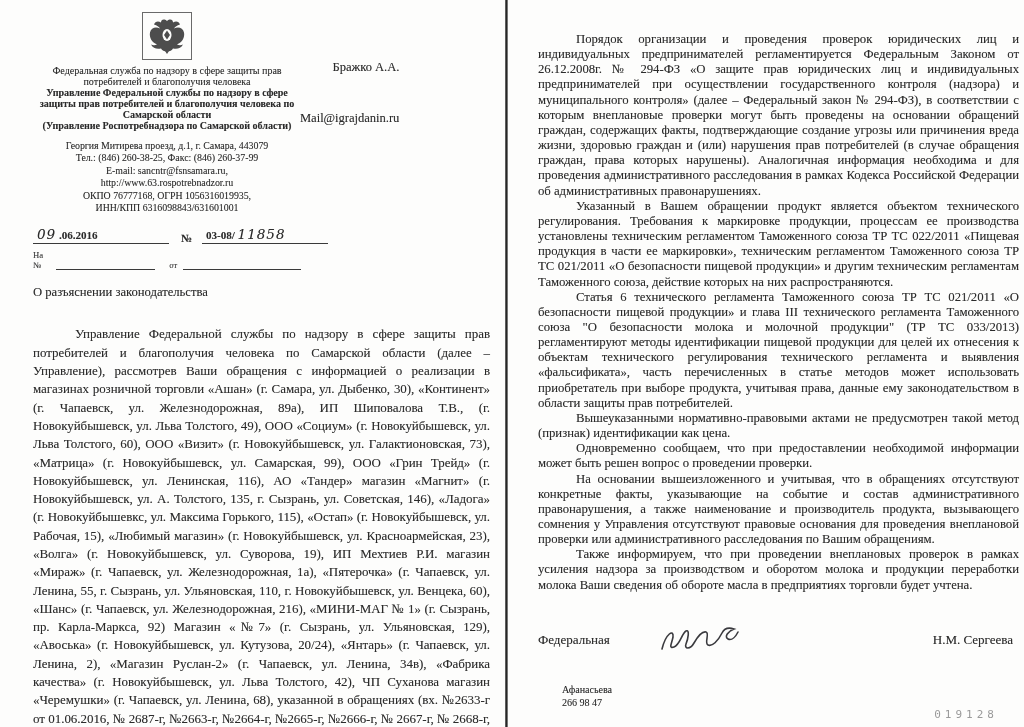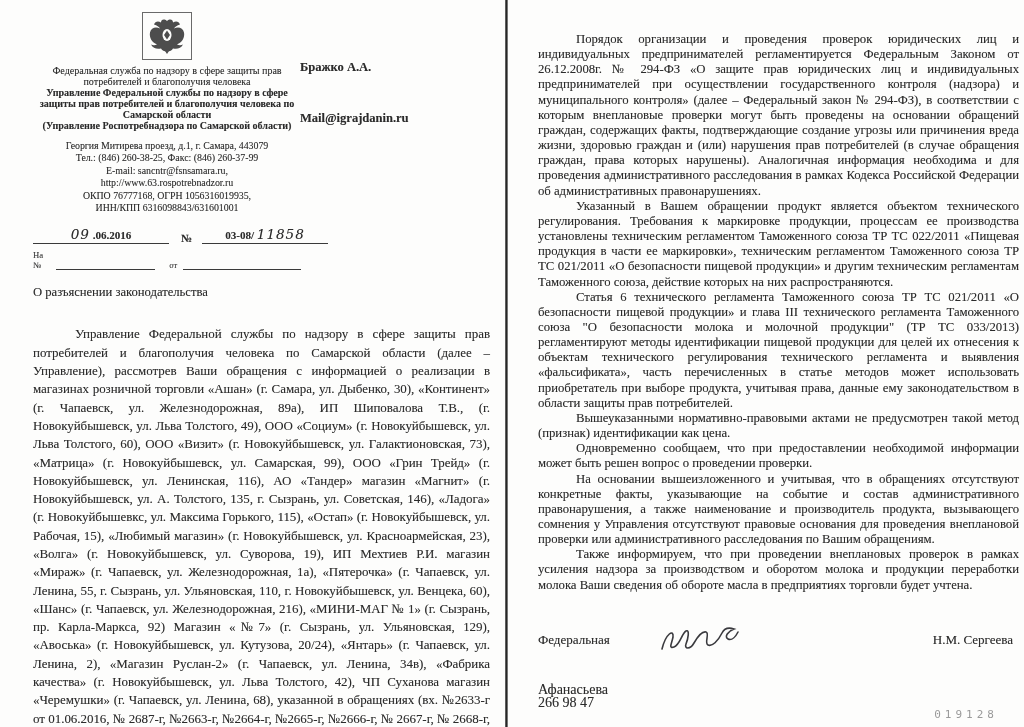--- a/index.html
+++ b/index.html
@@ -12,44 +12,44 @@
   .divider{position:absolute;left:505px;top:0;width:3px;height:727px;
            background:linear-gradient(to right,#777,#1e1e1e 55%,#aaa);}
 
   
   .letterhead{width:268px;text-align:center;}
   .emblem-box{width:48px;height:46px;border:1px solid #6a6a6a;margin:0 auto 5px;
               display:flex;align-items:center;justify-content:center;background:#fdfdfc;}
   .org-line{font-size:10px;line-height:11px;}
   .org-bold{font-weight:bold;}
   .contacts{margin-top:9px;font-size:9.8px;line-height:12.4px;}
-  .addressee{position:absolute;left:300px;top:60px;font-size:12.5px;text-align:left;font-weight:bold;}
+  .addressee{position:absolute;left:300px;top:60px;font-size:12.5px;text-align:right;}
   .addressee .email{margin-top:36px;}
 
-  .ref-row{margin-top:12px;display:flex;align-items:flex-end;font-size:11px;text-align:center;}
+  .ref-row{margin-top:12px;display:flex;align-items:flex-end;font-size:11px;text-align:left;}
   .useg{border-bottom:1.2px solid #3a3a3a;padding:0 4px 1px;white-space:nowrap;}
   .seg1{min-width:128px;}
   .seg2{min-width:118px;margin-left:10px;}
   .num-sign{margin-left:12px;font-weight:bold;}
   .bold{font-weight:bold;}
   .hand{font-style:italic;font-size:13.5px;letter-spacing:1px;font-family:"DejaVu Serif",serif;}
   .na-row{display:flex;align-items:flex-end;font-size:8.6px;margin-top:6px;text-align:left;color:#3a3a3a;}
   .na-line1{border-bottom:1px solid #3a3a3a;width:108px;margin-left:4px;}
   .na-ot{margin-left:14px;}
   .na-line2{border-bottom:1px solid #3a3a3a;width:128px;margin-left:6px;}
 
   .subject{margin-top:15px;font-size:12.6px;text-align:left;}
   .body-par{margin:25px 0 0;font-size:12.9px;line-height:18.3px;text-align:justify;text-indent:42px;}
 
   
   .page-right p{margin:0;font-size:12.7px;line-height:15.15px;text-align:justify;text-indent:38px;}
   .sig-row{display:flex;align-items:center;margin-top:30px;font-size:13px;}
   .sig-svg{margin-left:48px;flex:0 0 auto;}
   .sig-name{margin-left:auto;margin-right:6px;}
-  .exec-footer{margin-top:26px;font-size:14px;line-height:13.5px;}
+  .exec-footer{margin-top:26px;font-size:10px;line-height:13.5px;margin-left:24px;}
   .stamp{position:absolute;right:26px;bottom:6px;font-family:"DejaVu Sans Mono",monospace;
          font-size:11px;letter-spacing:4px;color:#9a9a9a;text-shadow:none;}
 </style>
 </head>
 <body>
 
 <div class="doc">
 
   <div class="page page-left">
 

